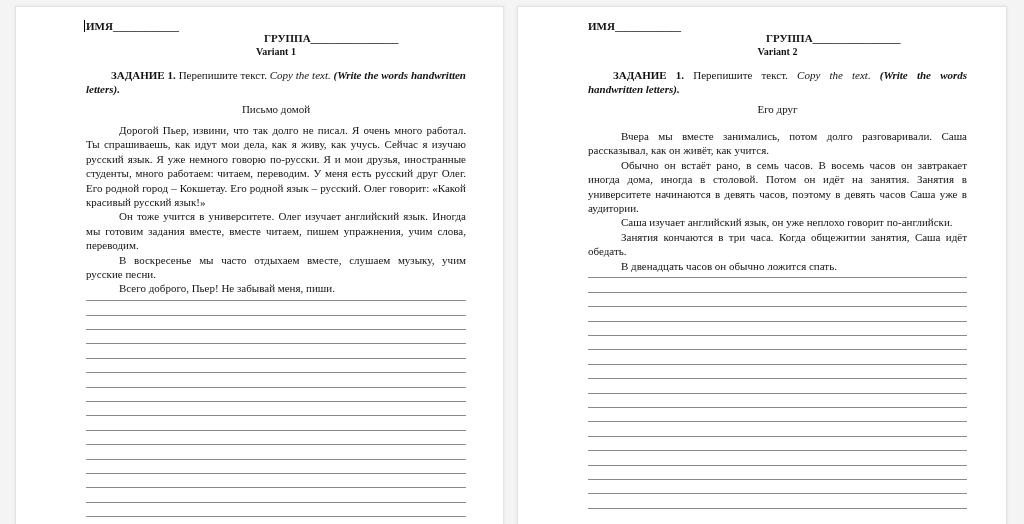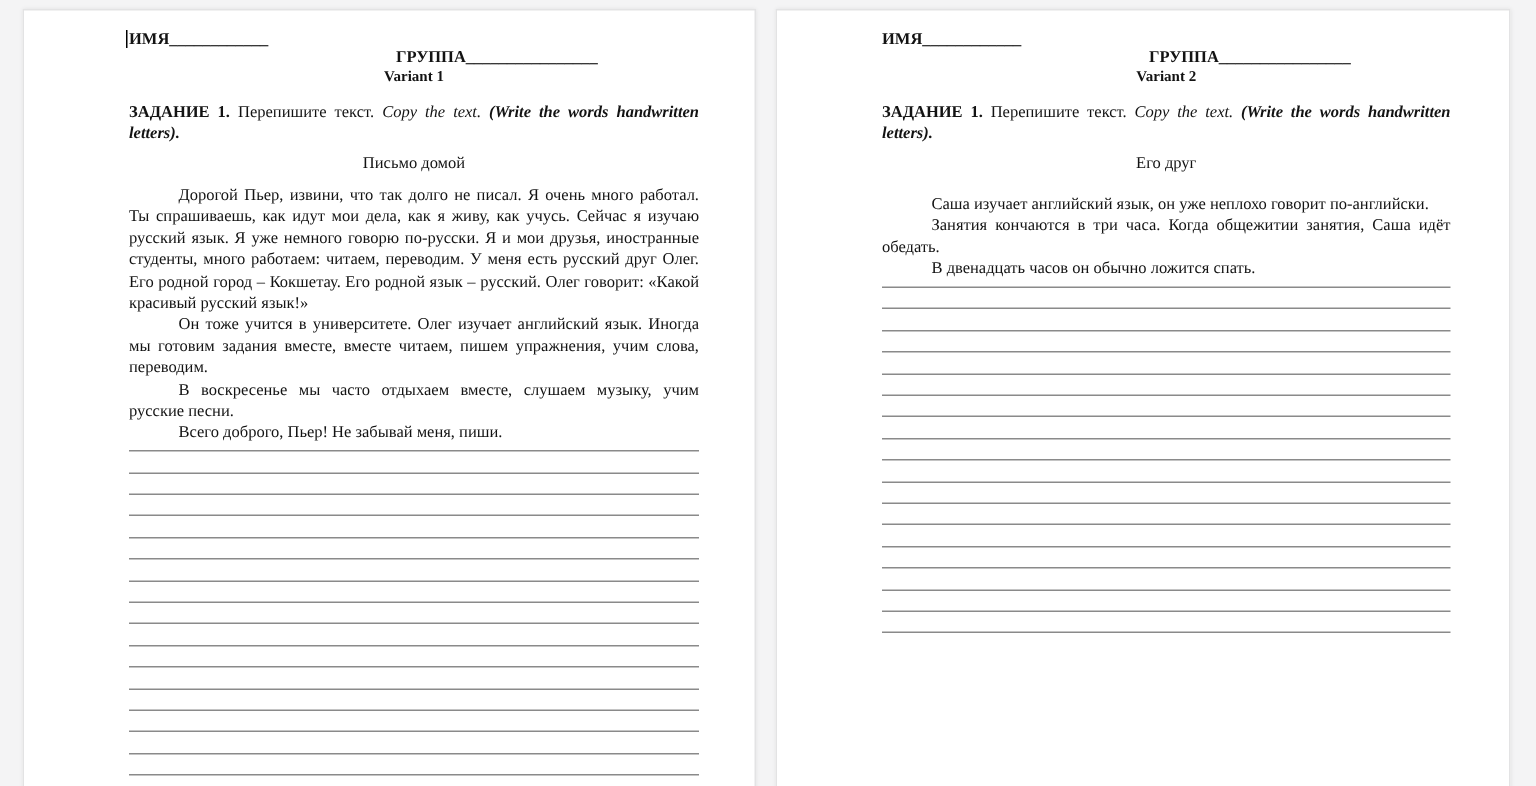--- a/index.html
+++ b/index.html
@@ -47,21 +47,21 @@
   .variant-title {
     margin-top: 12px;
     text-align: center;
     font-weight: bold;
     font-size: 10px;
   }
   .task-line {
     margin-top: 8px;
     text-align: justify;
   }
-  .task-label { font-weight: bold; }
+  .task-label { font-weight: bold; margin-left: 25px; }
   .task-en { font-style: italic; }
   .task-note { font-style: italic; font-weight: bold; }
   .text-title {
     margin-top: 5px;
     text-align: center;
   }
   .text-body { margin-top: 7px; }
   .text-body.extra-gap { margin-top: 13px; }
   .text-body p {
     margin: 0;
@@ -126,20 +126,22 @@
   </div>
   <div class="variant-title">Variant 2</div>
   <div class="task-line">
     <span class="task-label">ЗАДАНИЕ 1.</span>
     <span>Перепишите текст.</span>
     <span class="task-en">Copy the text.</span>
     <span class="task-note">(Write the words handwritten letters).</span>
   </div>
   <div class="text-title">Его друг</div>
   <div class="text-body extra-gap">
+      <p>Вчера мы вместе занимались, потом долго разговаривали. Саша рассказывал, как он живёт, как учится.</p>
+      <p>Обычно он встаёт рано, в семь часов. В восемь часов он завтракает иногда дома, иногда в столовой. Потом он идёт на занятия. Занятия в университете начинаются в девять часов, поэтому в девять часов Саша уже в аудитории.</p>
       <p>Саша изучает английский язык, он уже неплохо говорит по-английски.</p>
       <p>Занятия кончаются в три часа. Когда общежитии занятия, Саша идёт обедать.</p>
       <p>В двенадцать часов он обычно ложится спать.</p>
     </div>
   <div class="wlines">
       <div class="wline"></div>
       <div class="wline"></div>
       <div class="wline"></div>
       <div class="wline"></div>
       <div class="wline"></div>

